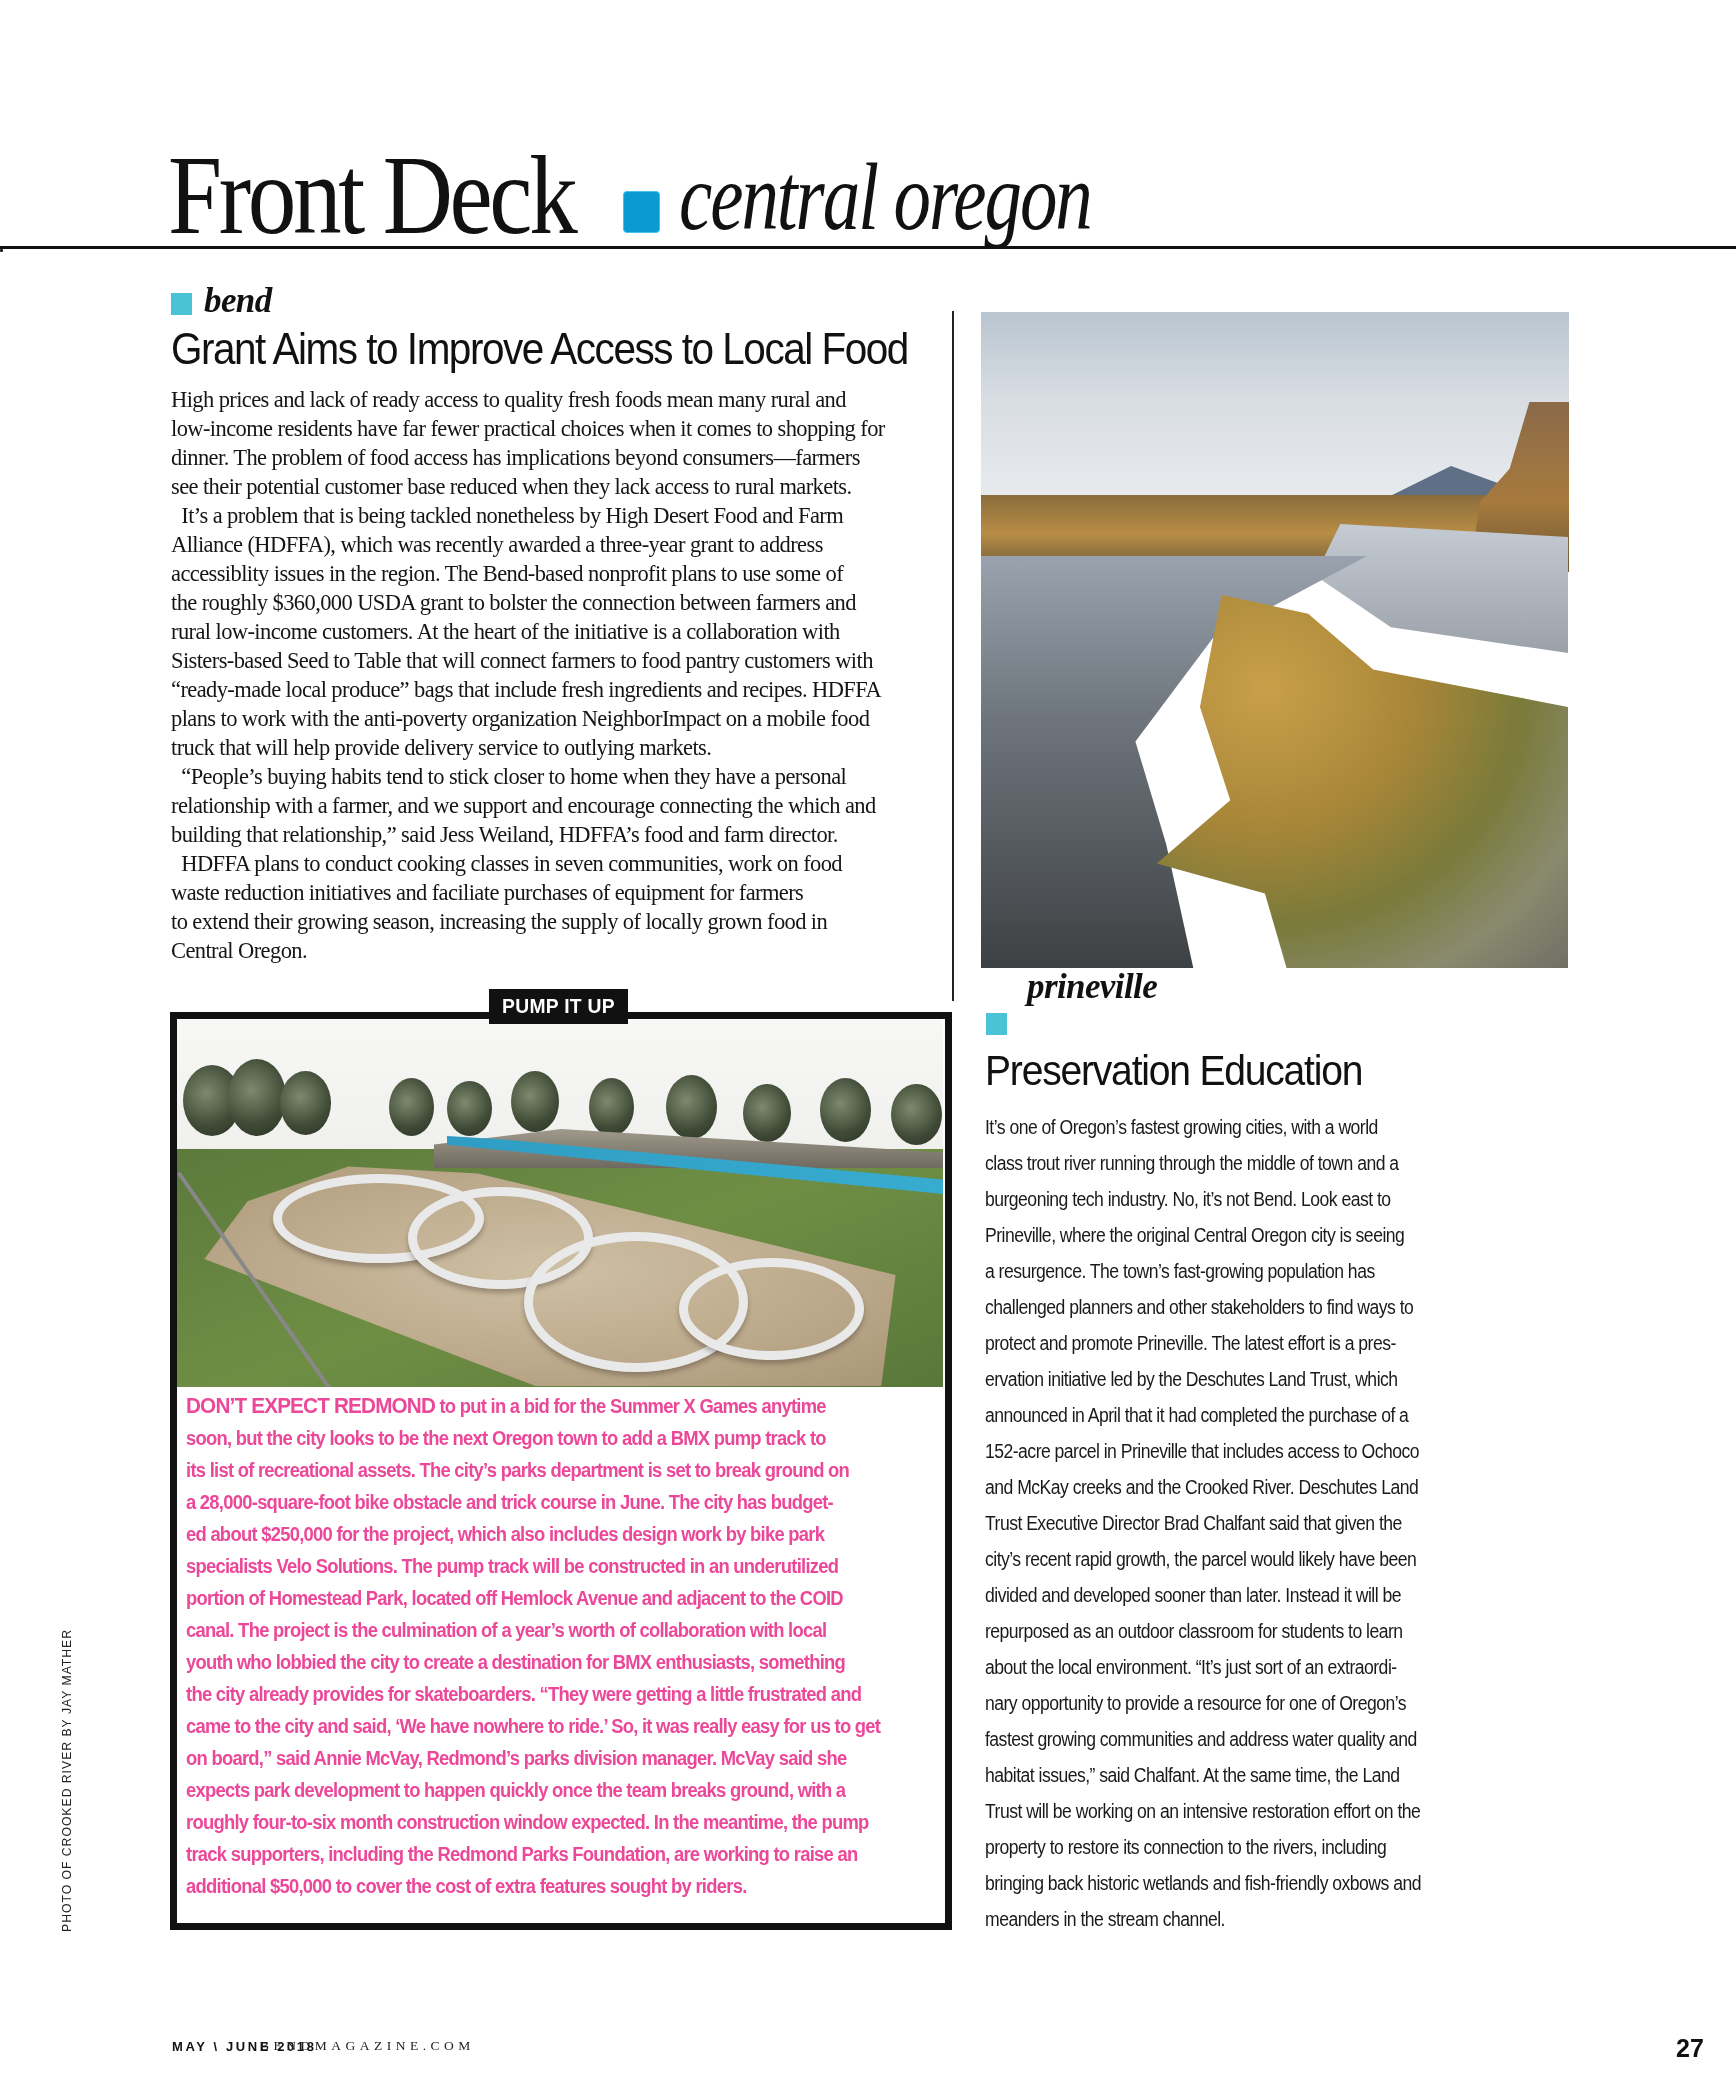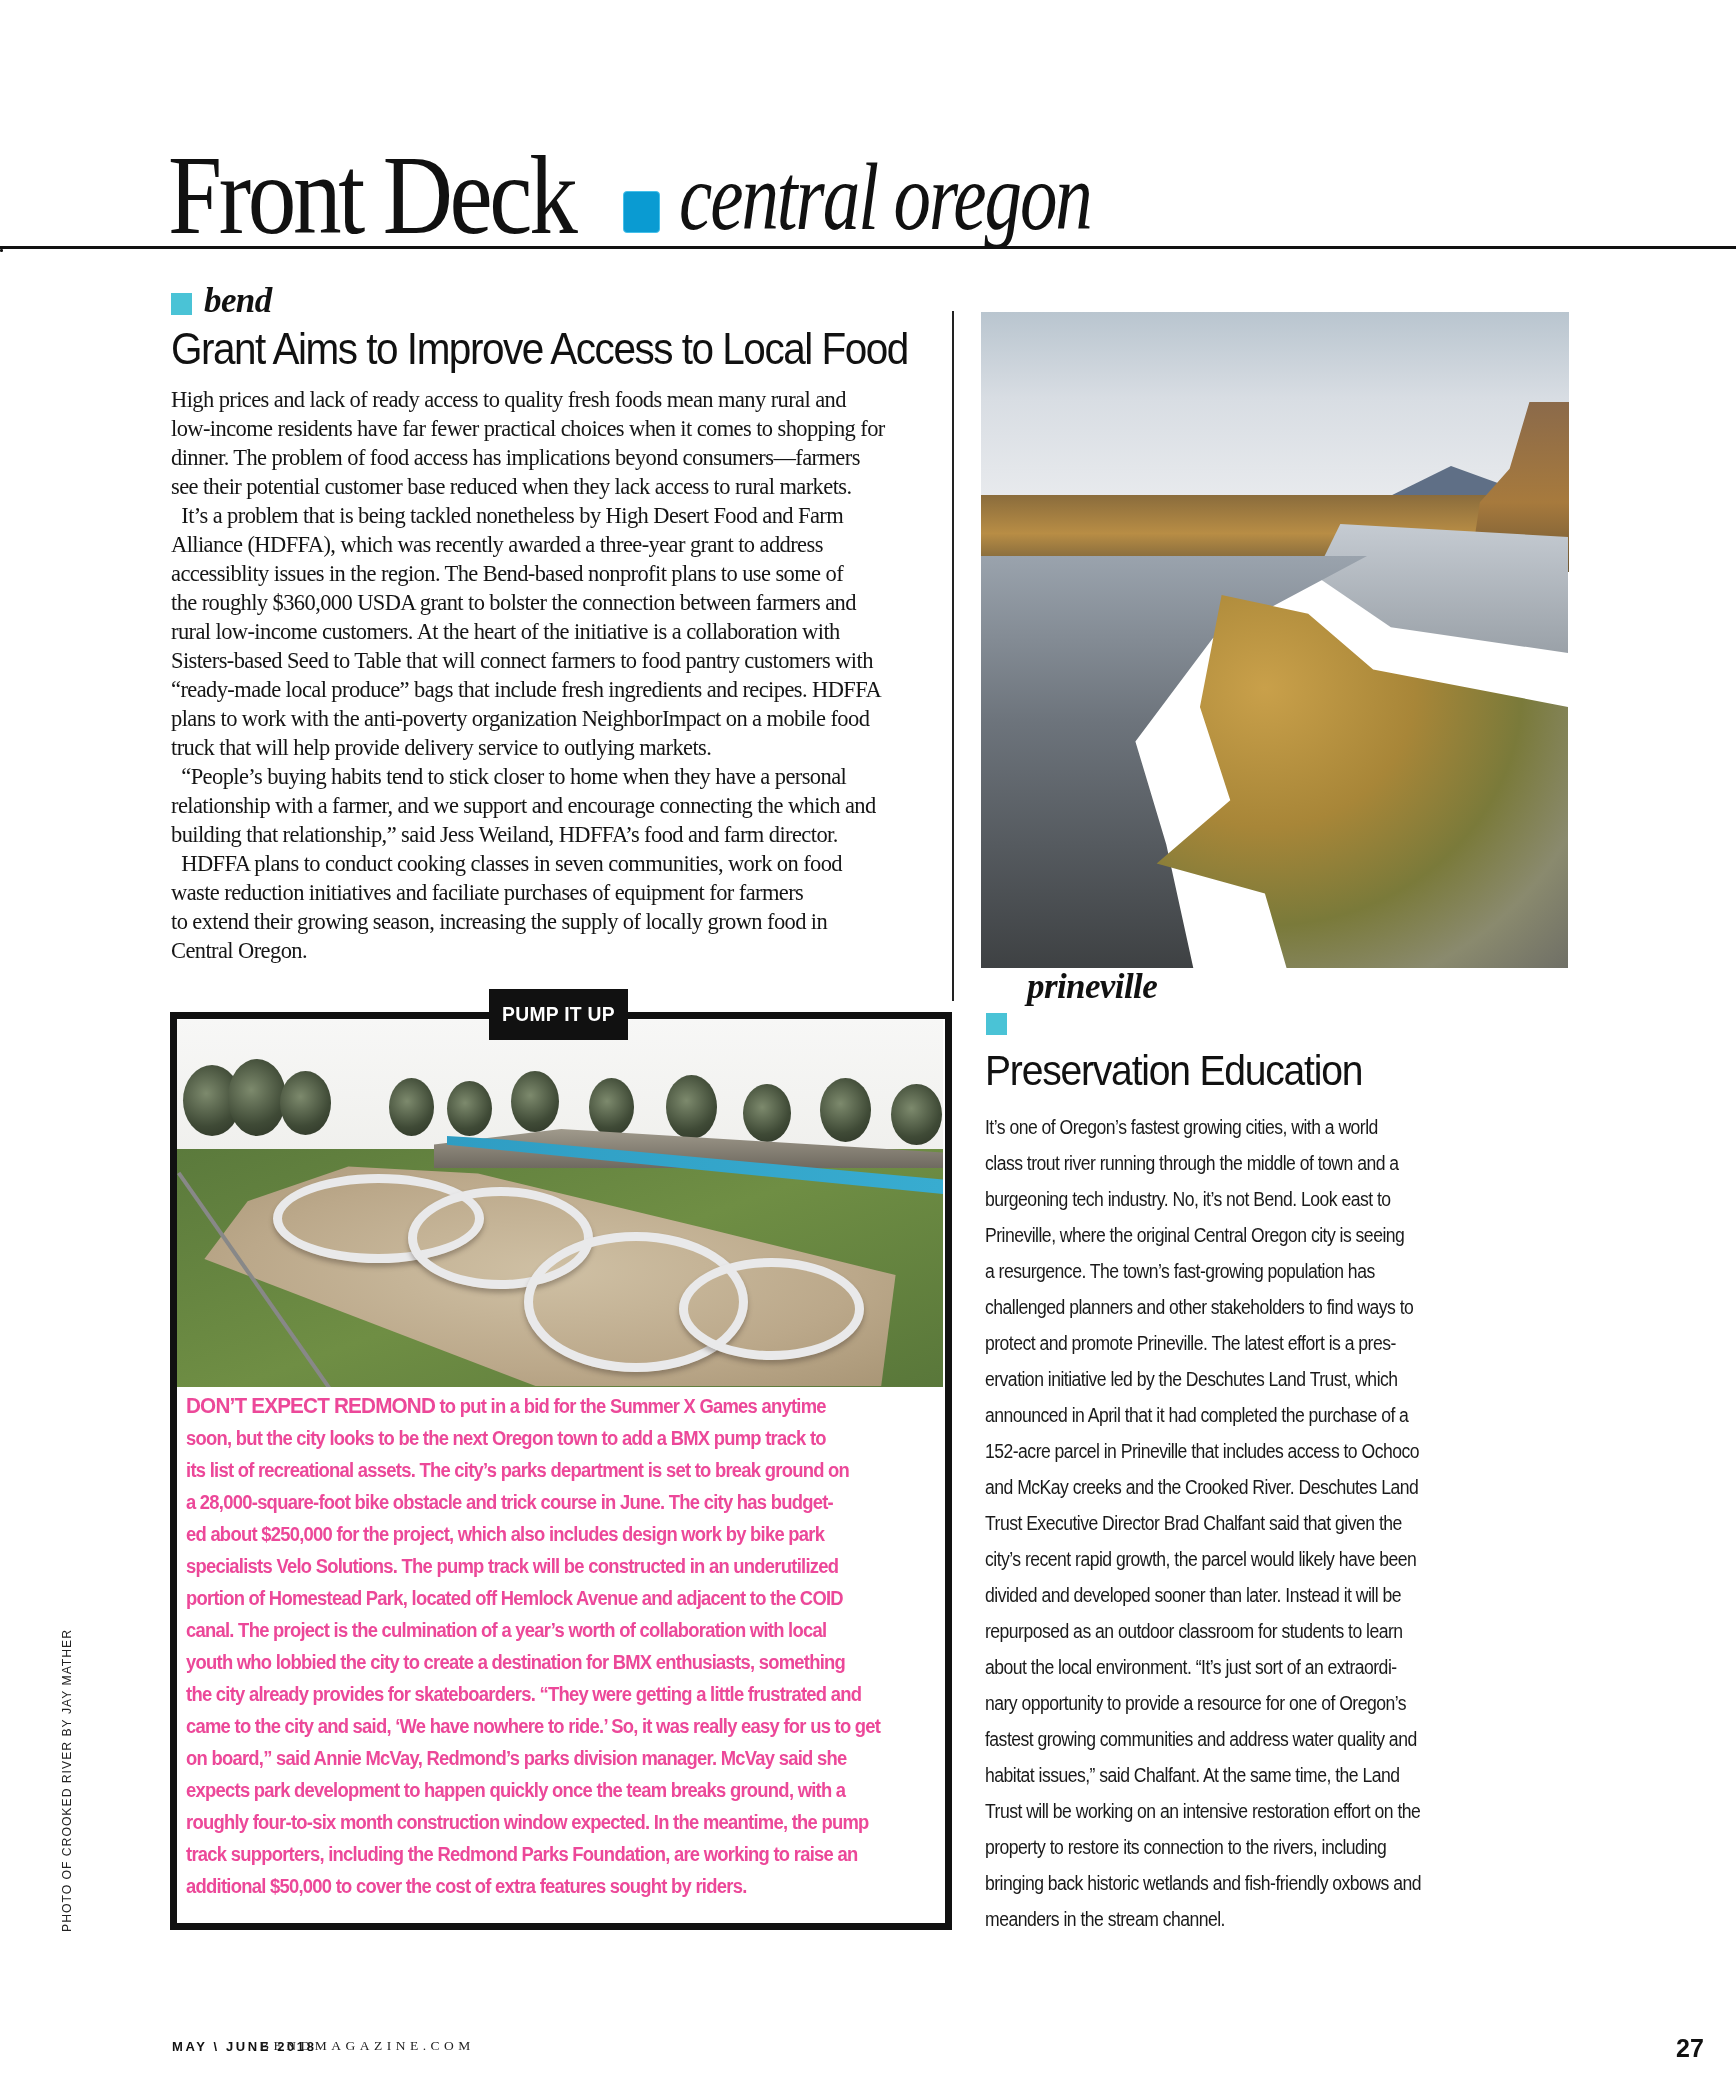--- a/index.html
+++ b/index.html
@@ -34,21 +34,21 @@
   #river-photo .sky { position: absolute; left: 0; top: 0; width: 100%; height: 193px; background: linear-gradient(180deg, #b9c5cf 0%, #d8dde3 45%, #e9ebee 100%); }
   #river-photo .mountain { position: absolute; left: 399px; top: 154px; width: 0; height: 0; border-left: 71px solid transparent; border-right: 96px solid transparent; border-bottom: 35px solid #5f6f86; }
   #river-photo .far-bank { position: absolute; left: 0; top: 183px; width: 100%; height: 77px; background: linear-gradient(180deg, #8a6c3c 0%, #b88d45 50%, #6d5a38 100%); }
   #river-photo .water-left { position: absolute; left: 0; top: 244px; width: 386px; height: 412px; background: linear-gradient(180deg, #9aa3ad 0%, #6d747c 40%, #3e4143 100%); clip-path: polygon(0 0, 100% 0, 60% 20%, 40% 45%, 48% 70%, 55% 100%, 0 100%); }
   #river-photo .water-right { position: absolute; left: 334px; top: 212px; width: 253px; height: 129px; background: linear-gradient(180deg, #c5cbd2 0%, #9aa1a8 100%); clip-path: polygon(10% 0, 100% 10%, 100% 100%, 30% 80%, 0 40%); }
   #river-photo .bank-grass { position: absolute; left: 154px; top: 283px; width: 433px; height: 373px; background: radial-gradient(ellipse at 30% 25%, #c9a04a 0%, #a88638 35%, #7a7a3a 60%, #8a8a6e 80%, #6f6f66 100%); clip-path: polygon(20% 0, 40% 5%, 55% 20%, 100% 30%, 100% 100%, 35% 100%, 30% 80%, 5% 72%, 22% 55%, 15% 30%); }
   #river-photo .right-brush { position: absolute; left: 489px; top: 90px; width: 99px; height: 167px; background: linear-gradient(180deg, #8b6a4a 0%, #a77a3d 60%, #6f5834 100%); clip-path: polygon(60% 0, 100% 0, 100% 100%, 0 100%, 10% 60%, 40% 40%); }
 
   
   #pump-box { left: 170px; top: 1012px; width: 782px; height: 918px; border: 7.7px solid #111; box-sizing: border-box; background: #fff; }
-  #pump-label { left: 489px; top: 989px; height: 35px; padding: 8px 13px; background: #111; color: #fff; font-family: "Liberation Sans", "DejaVu Sans", sans-serif; font-weight: bold; font-size: 19.3px; line-height: 35px; letter-spacing: 0.3px; }
+  #pump-label { left: 489px; top: 989px; height: 35px; padding: 0 13px; background: #111; color: #fff; font-family: "Liberation Sans", "DejaVu Sans", sans-serif; font-weight: bold; font-size: 19.3px; line-height: 35px; letter-spacing: 0.3px; }
   #pump-render { left: 177px; top: 1020px; width: 766px; height: 367px; overflow: hidden; background: #f4f4f2; }
   #pump-render .sky { position: absolute; left: 0; top: 0; width: 100%; height: 148px; background: linear-gradient(180deg, #f7f7f6 0%, #efefec 100%); }
   #pump-render .tree { position: absolute; border-radius: 50%; background: radial-gradient(circle at 40% 40%, #7d8a6d 0%, #3f4a36 60%, #2a3124 100%); }
   #pump-render .berm { position: absolute; left: 257px; top: 109px; width: 509px; height: 39px; background: linear-gradient(180deg, #a09a8c, #6f6a60); clip-path: polygon(0 40%, 25% 0, 100% 60%, 100% 100%, 0 100%); }
   #pump-render .canal { position: absolute; left: 270px; top: 116px; width: 496px; height: 58px; background: linear-gradient(90deg, #2f9dc3, #38acd0); clip-path: polygon(0 0, 10% 5%, 100% 75%, 100% 100%, 0 15%); }
   #pump-render .grass { position: absolute; left: 0; top: 129px; width: 100%; height: 238px; background: linear-gradient(160deg, #5b7a3c 0%, #6f8e44 50%, #59773a 100%); }
   #pump-render .dirt { position: absolute; left: 13px; top: 135px; width: 720px; height: 231px; background: radial-gradient(ellipse at 50% 50%, #cfc0a4 0%, #bba88a 60%, #a79474 100%); clip-path: polygon(8% 20%, 22% 5%, 40% 8%, 72% 32%, 98% 52%, 96% 100%, 48% 100%, 2% 45%); }
   #pump-render .track { position: absolute; border: 9px solid #e9e9ea; border-radius: 50%; box-shadow: 0 3.9px 5.1px rgba(60,50,40,0.35); }
   #pump-render .fence { position: absolute; left: 0; top: 154px; width: 3.9px; height: 270px; background: #888; transform: rotate(-35deg); transform-origin: top left; }
 

